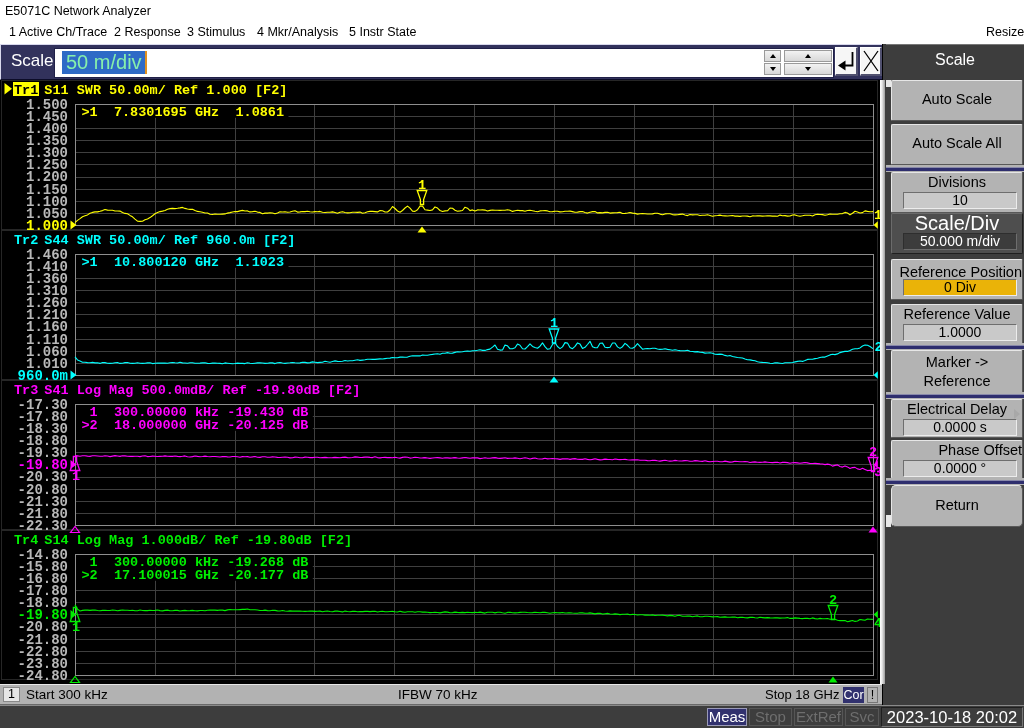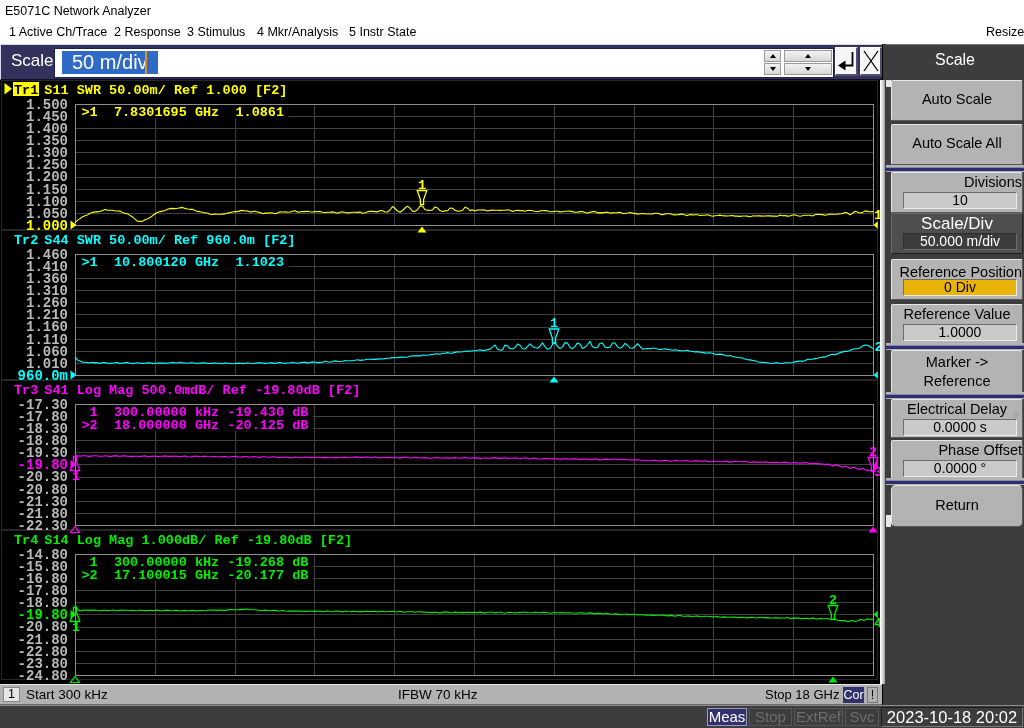--- a/index.html
+++ b/index.html
@@ -14,21 +14,21 @@
   <span style="left:114px">2 Response</span>
   <span style="left:187px">3 Stimulus</span>
   <span style="left:257px">4 Mkr/Analysis</span>
   <span style="left:349px">5 Instr State</span>
   <span style="left:986px">Resize</span>
 </div>
 
 <div style="position:absolute;left:0;top:44px;width:882px;height:36px;background:#32325c;border-top:1px solid #d8d8ec;border-left:1px solid #d8d8ec;border-bottom:1px solid #0c0c28;box-sizing:border-box">
   <div style="position:absolute;left:10px;top:6px;color:#fff;font-size:17px">Scale</div>
   <div style="position:absolute;left:53px;top:3px;width:778px;height:28px;background:#ffffff;border:1px solid #202048"></div>
-  <div style="position:absolute;left:61px;top:6px;height:23px;background:#2e6ac6;color:#ffffff;font-size:20px;line-height:23px;padding:0 10px">50 m/div</div>
+  <div style="position:absolute;left:61px;top:6px;height:23px;background:#2e6ac6;color:#86efac;font-size:20px;line-height:23px;padding:0 4px">50 m/div</div>
   <div style="position:absolute;left:144px;top:6px;width:2px;height:23px;background:#e09020"></div>
 
   <div style="position:absolute;left:763px;top:5px;width:17px;height:12px;background:linear-gradient(#f2f2f2,#d8d8d8);border:1px solid #9a9a9a;box-sizing:border-box">
     <div style="position:absolute;left:4.5px;top:3px;width:0;height:0;border-bottom:4px solid #000;border-left:3.5px solid transparent;border-right:3.5px solid transparent"></div>
     </div>
   <div style="position:absolute;left:763px;top:18px;width:17px;height:12px;background:linear-gradient(#f2f2f2,#d8d8d8);border:1px solid #9a9a9a;box-sizing:border-box">
     <div style="position:absolute;left:4.5px;top:3px;width:0;height:0;border-top:4px solid #000;border-left:3.5px solid transparent;border-right:3.5px solid transparent"></div>
     </div>
 
   <div style="position:absolute;left:783px;top:5px;width:48px;height:12px;background:linear-gradient(#f2f2f2,#d8d8d8);border:1px solid #9a9a9a;box-sizing:border-box">
@@ -243,25 +243,25 @@
 <div style="position:absolute;left:891px;top:80px;width:130px;height:39px;background:#b3b3b3;border-top:1px solid #e6e6e6;border-left:1px solid #e6e6e6;border-right:1px solid #585858;border-bottom:1px solid #585858;border-radius:2px;">
     <div style="text-align:center;color:#000000;font-size:14.5px;line-height:37px">Auto Scale</div>
   </div>
 <div style="position:absolute;left:891px;top:124px;width:130px;height:39px;background:#b3b3b3;border-top:1px solid #e6e6e6;border-left:1px solid #e6e6e6;border-right:1px solid #585858;border-bottom:1px solid #585858;border-radius:2px;">
     <div style="text-align:center;color:#000000;font-size:14.5px;line-height:37px">Auto Scale All</div>
   </div>
 <div style="position:absolute;left:886px;top:165px;width:138px;height:7px;background:#b3b3b3;">
     <div style="position:absolute;left:0;top:2px;width:100%;height:3px;background:#2e2e6e;border-top:1px solid #8888aa"></div>
   </div>
 <div style="position:absolute;left:891px;top:172px;width:130px;height:39px;background:#b3b3b3;border-top:1px solid #e6e6e6;border-left:1px solid #e6e6e6;border-right:1px solid #585858;border-bottom:1px solid #585858;border-radius:2px;">
-    <div style="text-align:right;color:#000000;font-size:14.5px;line-height:17px;padding-top:1px">Divisions</div>
+    <div style="text-align:center;color:#000000;font-size:14.5px;line-height:17px;padding-top:1px">Divisions</div>
     <div style="position:absolute;left:11px;right:5px;top:19px;height:15px;background:#c9c9c9;border-top:1px solid #6e6e6e;border-left:1px solid #6e6e6e;border-right:1px solid #ececec;border-bottom:1px solid #ececec;text-align:center;color:#000000;font-size:14px;line-height:15px">10</div>
   </div>
 <div style="position:absolute;left:891px;top:213px;width:130px;height:39px;background:#4e4e4e;border-top:1px solid #6b6b6b;border-left:1px solid #6b6b6b;border-right:1px solid #1f1f1f;border-bottom:1px solid #1f1f1f;border-radius:2px;">
-    <div style="text-align:center;color:#ffffff;font-size:17px;line-height:17px;padding-top:1px">Scale/Div</div>
+    <div style="text-align:center;color:#ffffff;font-size:20px;line-height:17px;padding-top:1px">Scale/Div</div>
     <div style="position:absolute;left:11px;right:5px;top:19px;height:15px;background:#3c3c3c;border-top:1px solid #2e2e2e;border-left:1px solid #2e2e2e;border-right:1px solid #6e6e6e;border-bottom:1px solid #6e6e6e;text-align:center;color:#ffffff;font-size:14px;line-height:15px">50.000 m/div</div>
   </div>
 <div style="position:absolute;left:891px;top:259px;width:130px;height:39px;background:#b3b3b3;border-top:1px solid #e6e6e6;border-left:1px solid #e6e6e6;border-right:1px solid #585858;border-bottom:1px solid #585858;border-radius:2px;">
     <div style="text-align:right;color:#000000;font-size:14.5px;line-height:17px;padding-top:4px">Reference Position</div>
     <div style="position:absolute;left:11px;right:5px;top:19px;height:15px;background:#eab308;border-top:1px solid #6e6e6e;border-left:1px solid #6e6e6e;border-right:1px solid #ececec;border-bottom:1px solid #ececec;text-align:center;color:#000000;font-size:14px;line-height:15px">0 Div</div>
   </div>
 <div style="position:absolute;left:891px;top:304px;width:130px;height:39px;background:#b3b3b3;border-top:1px solid #e6e6e6;border-left:1px solid #e6e6e6;border-right:1px solid #585858;border-bottom:1px solid #585858;border-radius:2px;">
     <div style="text-align:center;color:#000000;font-size:14.5px;line-height:17px;padding-top:1px">Reference Value</div>
     <div style="position:absolute;left:11px;right:5px;top:19px;height:15px;background:#c9c9c9;border-top:1px solid #6e6e6e;border-left:1px solid #6e6e6e;border-right:1px solid #ececec;border-bottom:1px solid #ececec;text-align:center;color:#000000;font-size:14px;line-height:15px">1.0000</div>
   </div>

